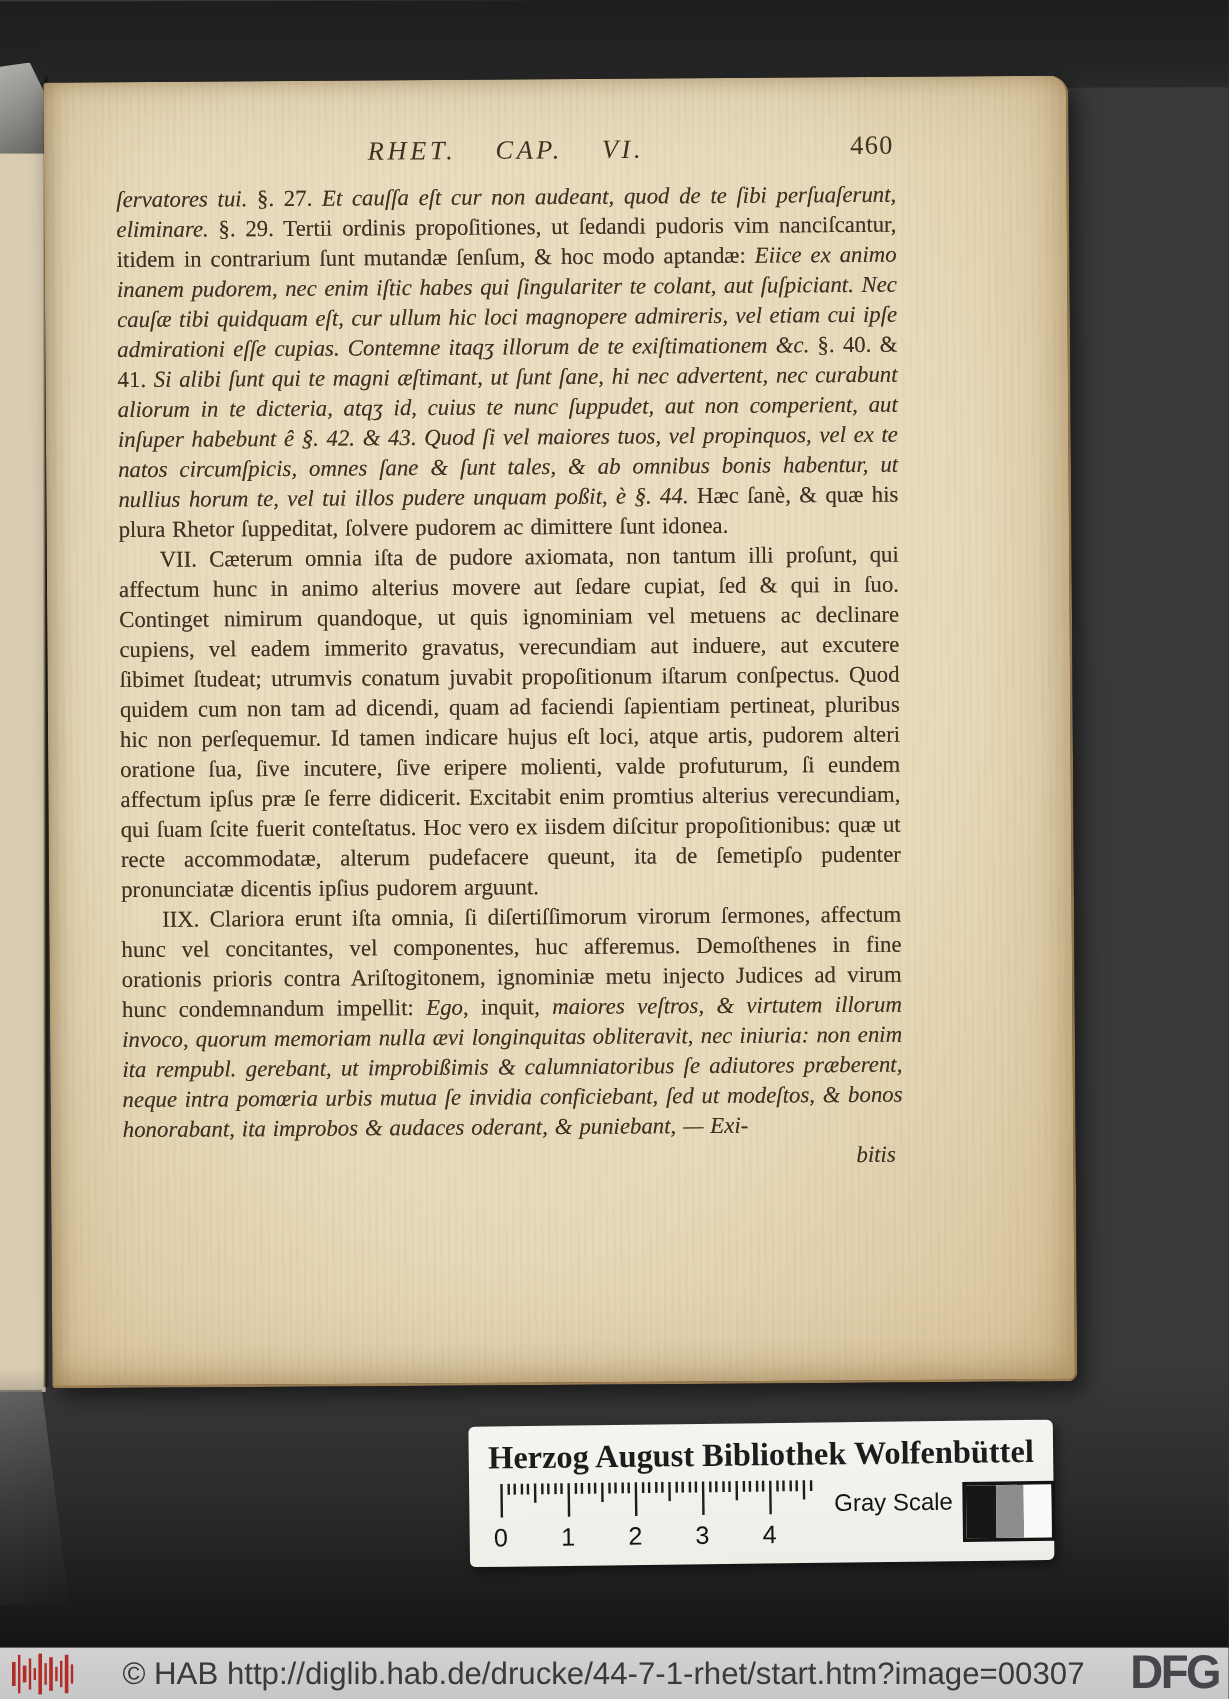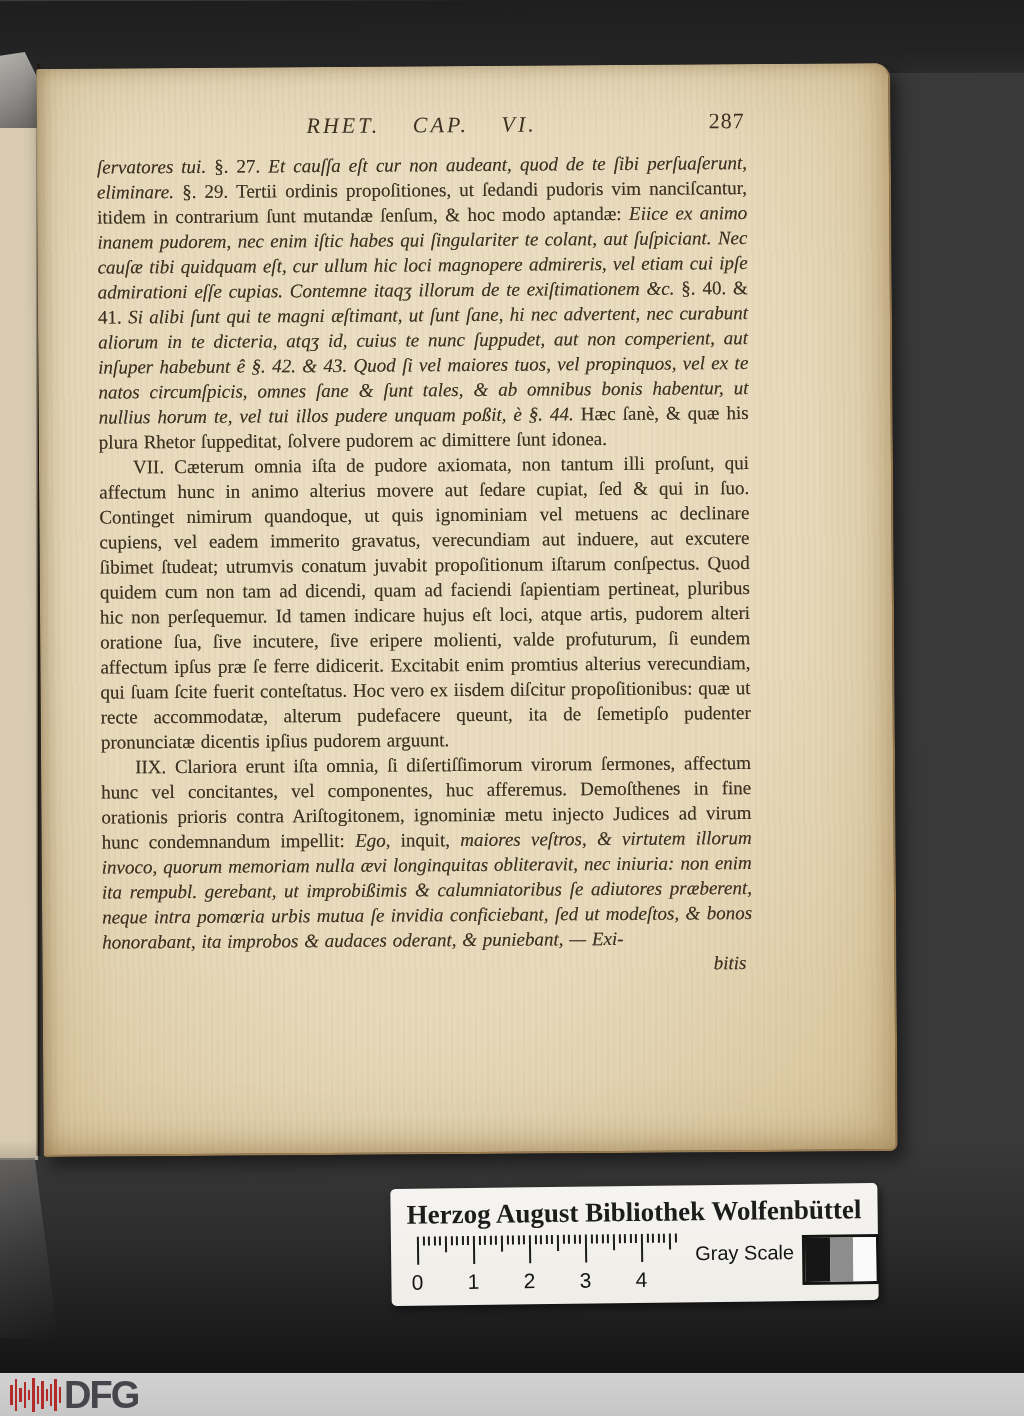--- a/index.html
+++ b/index.html
@@ -89,21 +89,21 @@
   <div class="corner-wedge"></div>
   <div class="fore-edge"></div>
   <div class="gutter-line"></div>
   <div class="bg-bottom"></div>
   <div class="bottom-wedge"></div>
 
   <div class="paper">
     <div class="page-inner">
       <div class="page-head">
         <span class="head-title">RHET. CAP. VI.</span>
-        <span class="page-num">287</span>
+        <span class="page-num">460</span>
       </div>
       <div class="paras" id="paras">
           <p><span class="it">ſervatores tui. </span><span>§. 27. </span><span class="it">Et cauſſa eſt cur non audeant, quod de te ſibi perſuaſerunt, eliminare. </span><span>§. 29. Tertii ordinis propoſitiones, ut ſedandi pudoris vim nanciſcantur, itidem in contrarium ſunt mutandæ ſenſum, &amp; hoc modo aptandæ: </span><span class="it">Eiice ex animo inanem pudorem, nec enim iſtic habes qui ſingulariter te colant, aut ſuſpiciant. Nec cauſæ tibi quidquam eſt, cur ullum hic loci magnopere admireris, vel etiam cui ipſe admirationi eſſe cupias. Contemne itaqʒ illorum de te exiſtimationem &amp;c. </span><span>§. 40. &amp; 41. </span><span class="it">Si alibi ſunt qui te magni æſtimant, ut ſunt ſane, hi nec advertent, nec curabunt aliorum in te dicteria, atqʒ id, cuius te nunc ſuppudet, aut non comperient, aut inſuper habebunt ê §. 42. &amp; 43. Quod ſi vel maiores tuos, vel propinquos, vel ex te natos circumſpicis, omnes ſane &amp; ſunt tales, &amp; ab omnibus bonis habentur, ut nullius horum te, vel tui illos pudere unquam poßit, è §. 44. </span><span>Hæc ſanè, &amp; quæ his plura Rhetor ſuppeditat, ſolvere pudorem ac dimittere ſunt idonea.</span></p>
           <p class="indent"><span>VII.  Cæterum omnia iſta de pudore axiomata, non tantum illi proſunt, qui affectum hunc in animo alterius movere aut ſedare cupiat, ſed &amp; qui in ſuo. Continget nimirum quandoque, ut quis ignominiam vel metuens ac declinare cupiens, vel eadem immerito gravatus, verecundiam aut induere, aut excutere ſibimet ſtudeat; utrumvis conatum juvabit propoſitionum iſtarum conſpectus. Quod quidem cum non tam ad dicendi, quam ad faciendi ſapientiam pertineat, pluribus hic non perſequemur.  Id tamen indicare hujus eſt loci, atque artis, pudorem alteri oratione ſua, ſive incutere, ſive eripere molienti, valde profuturum, ſi eundem affectum ipſus præ ſe ferre didicerit.  Excitabit enim promtius alterius verecundiam, qui ſuam ſcite fuerit conteſtatus. Hoc vero ex iisdem diſcitur propoſitionibus: quæ ut recte accommodatæ, alterum pudefacere queunt, ita de ſemetipſo pudenter pronunciatæ dicentis ipſius pudorem arguunt.</span></p>
           <p class="indent"><span>IIX.  Clariora erunt iſta omnia, ſi diſertiſſimorum virorum ſermones, affectum hunc vel concitantes, vel componentes, huc afferemus.  Demoſthenes in fine orationis prioris contra Ariſtogitonem, ignominiæ metu injecto Judices ad virum hunc condemnandum impellit: </span><span class="it">Ego</span><span>, inquit, </span><span class="it">maiores veſtros, &amp; virtutem illorum invoco, quorum memoriam nulla ævi longinquitas obliteravit, nec iniuria: non enim ita rempubl. gerebant, ut improbißimis &amp; calumniatoribus ſe adiutores præberent, neque intra pomœria urbis mutua ſe invidia conficiebant, ſed ut modeſtos, &amp; bonos honorabant, ita improbos &amp; audaces oderant, &amp; puniebant, — Exi-</span></p>
         </div>
       <div class="catchword">bitis</div>
     </div>
   </div>
 
@@ -183,15 +183,16 @@
         <rect x="20" y="14" width="2" height="10"></rect>
         <rect x="24" y="2" width="3" height="34"></rect>
         <rect x="29" y="10" width="2" height="18"></rect>
         <rect x="33" y="5" width="3" height="28"></rect>
         <rect x="38" y="13" width="2" height="12"></rect>
         <rect x="42" y="8" width="2" height="22"></rect>
         <rect x="46" y="3" width="3" height="32"></rect>
         <rect x="51" y="11" width="2" height="16"></rect>
       </g>
     </svg>
+    <div class="footer-text">© HAB http://diglib.hab.de/drucke/44-7-1-rhet/start.htm?image=00307</div>
     <div class="dfg">DFG</div>
   </div>
 </div>
 
 </body></html>

